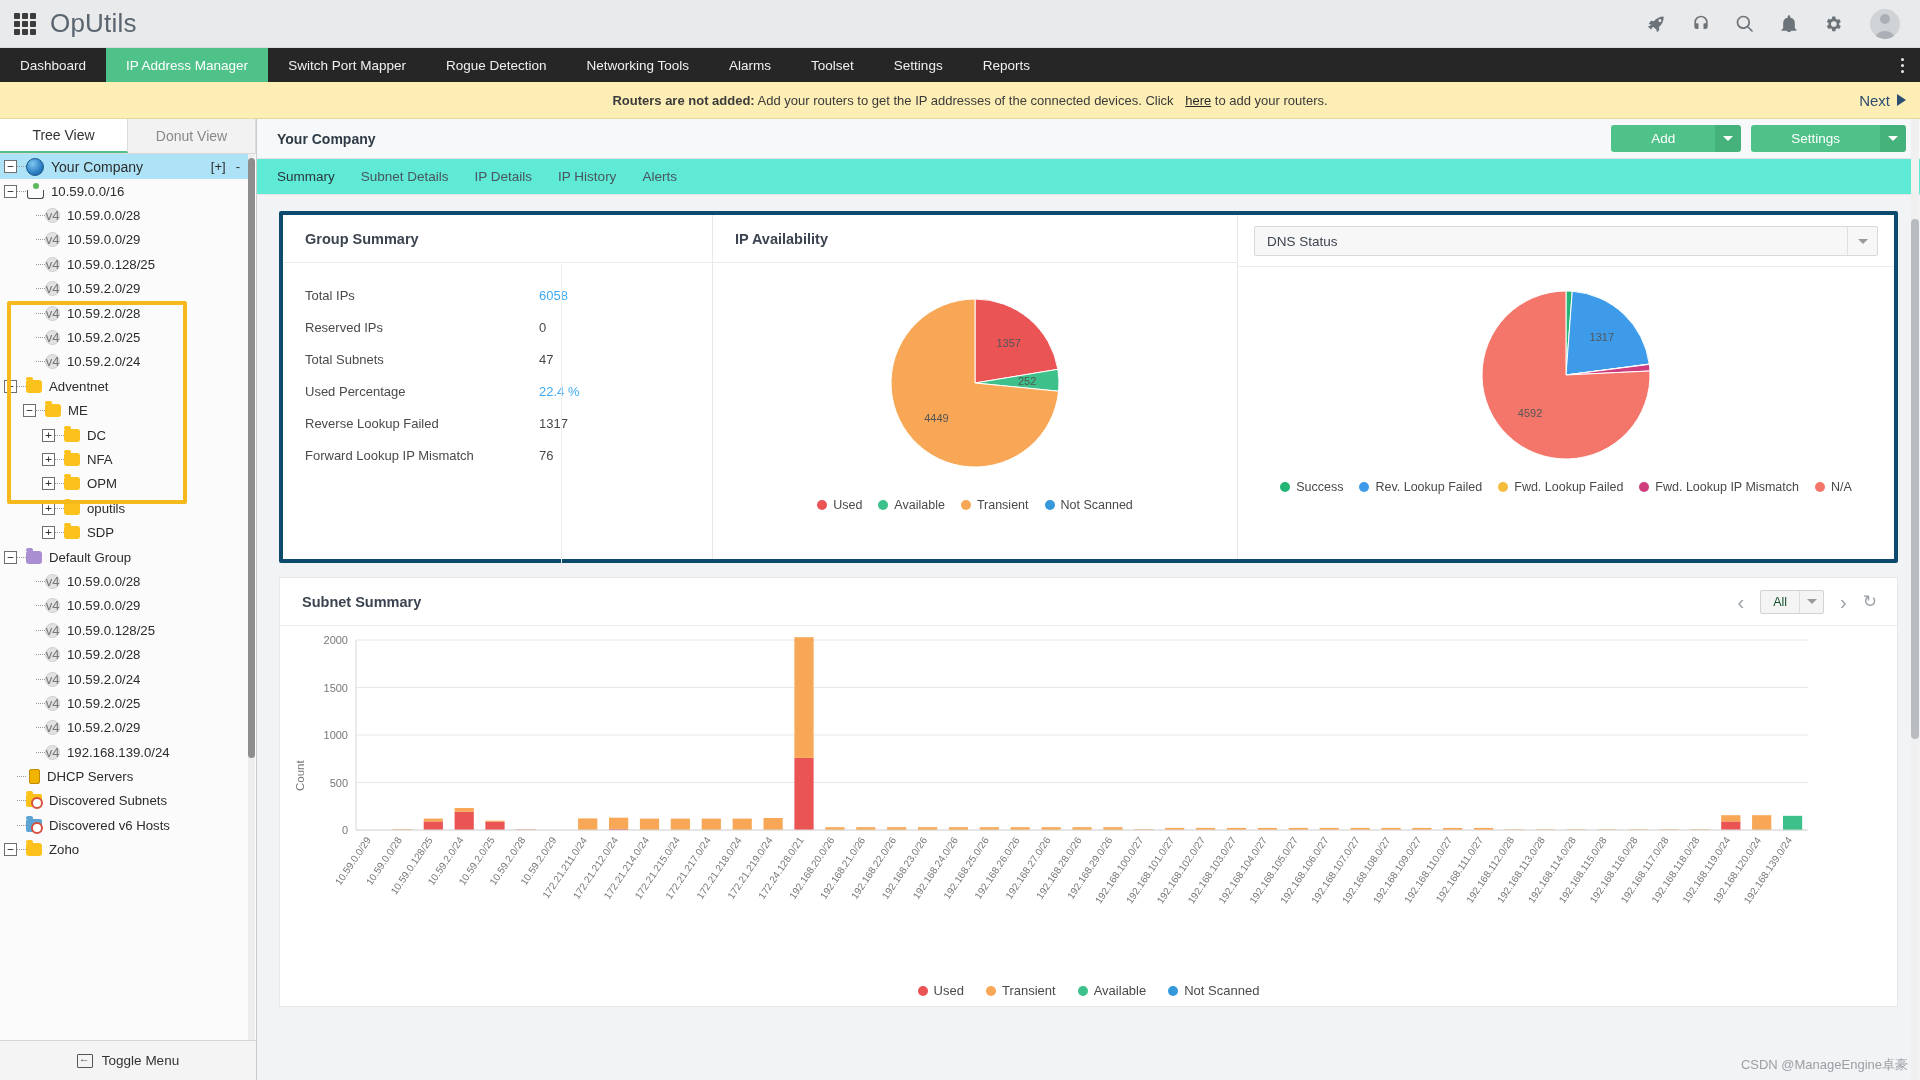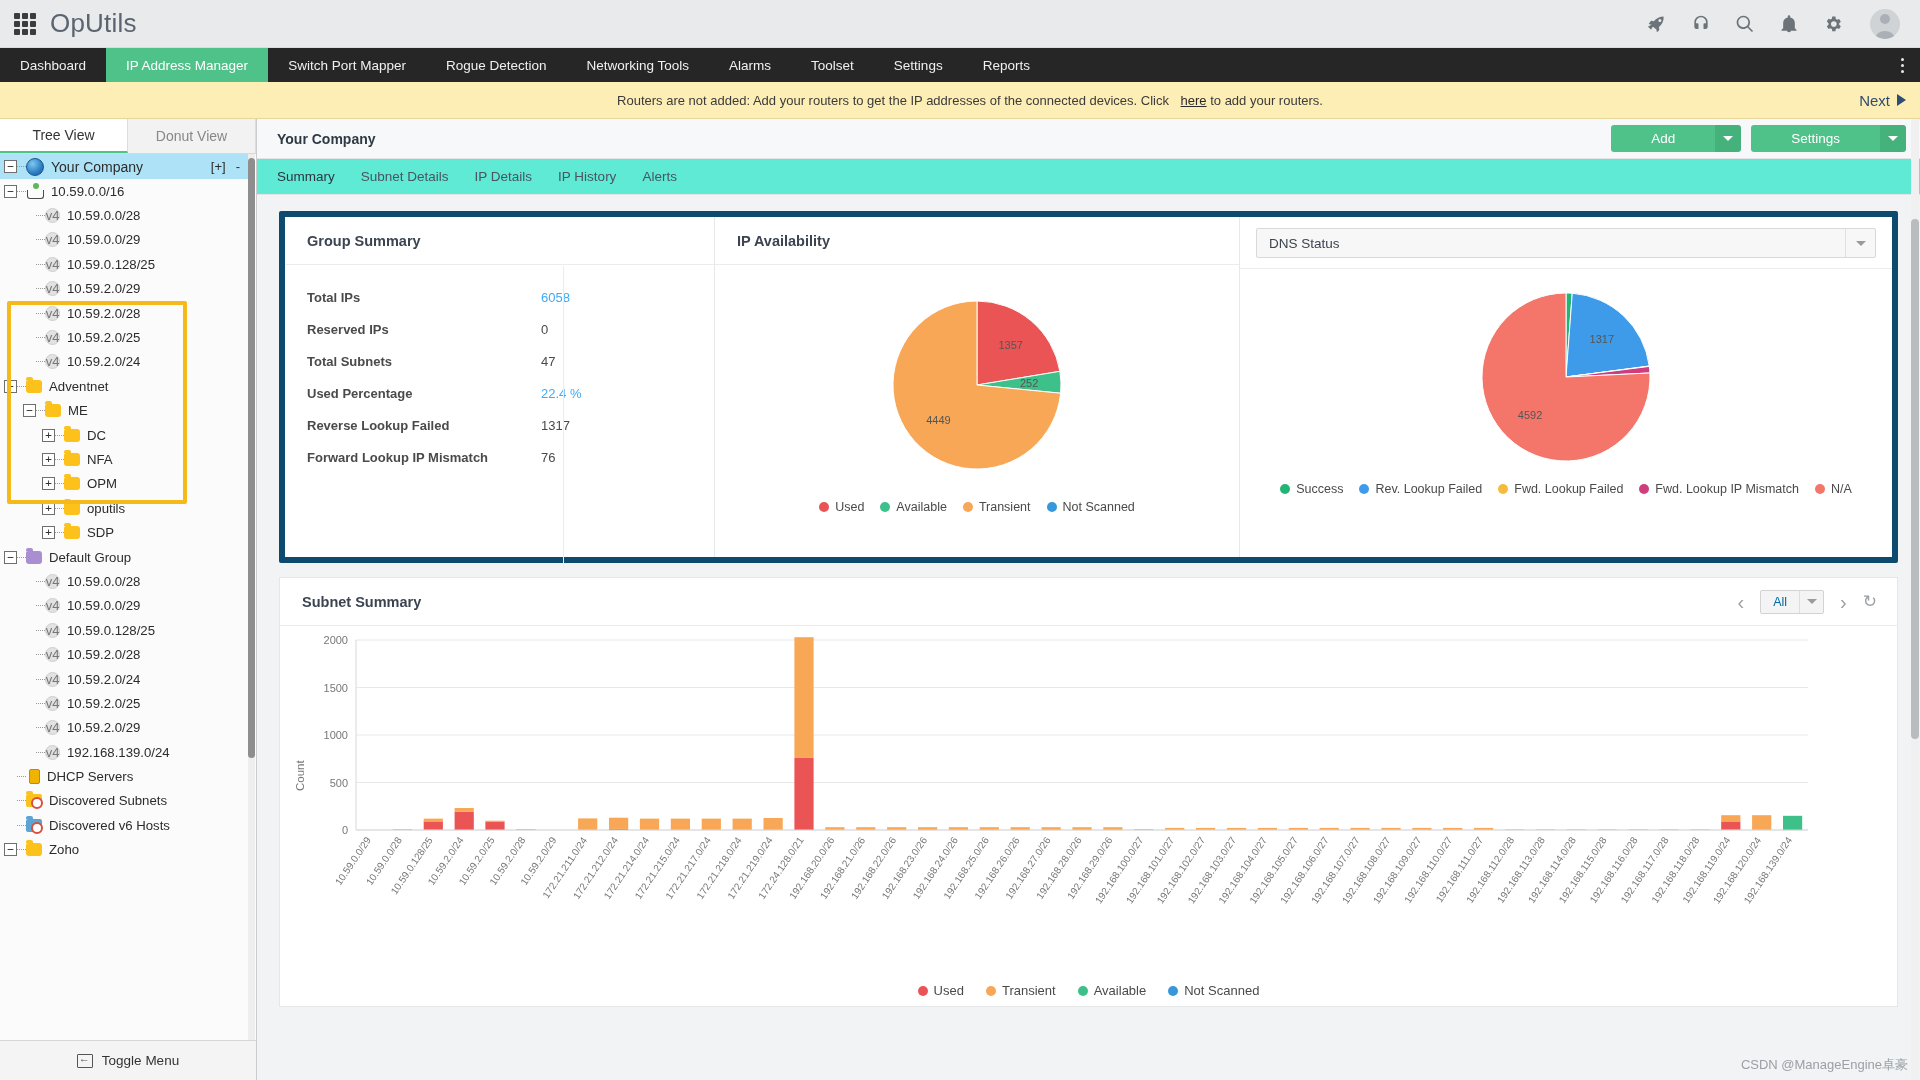--- a/index.html
+++ b/index.html
@@ -101,21 +101,21 @@
   
   .banner {
     height: 37px;
     background: #fdeeb5;
     display: flex; align-items: center; justify-content: center;
     font-size: 13px;
     color: #3b3b3b;
     position: relative;
     border-bottom: 1px solid #e6d79d;
   }
-  .banner b { font-weight: 400; margin-left: 20px; }
+  .banner b { font-weight: 700; margin-left: 20px; }
   .banner a { color: #2b2b2b; text-decoration: underline; cursor: pointer; margin-left: 8px; }
   .banner-next {
     position: absolute; right: 14px; top: 0; bottom: 0;
     display: flex; align-items: center; gap: 7px;
     color: #2e4d72; font-size: 15px; cursor: pointer;
   }
   .banner-next .tri {
     width: 0; height: 0;
     border-left: 9px solid #2e4d72;
     border-top: 6px solid transparent;
@@ -330,36 +330,36 @@
     border-bottom: 1px solid #e3e4e6;
   }
   .mtab { font-size: 13.5px; color: #4a5560; cursor: pointer; }
   .mtab.active { color: #2b3540; }
   .content {
     flex: 1;
     padding: 16px 22px 0 22px;
     overflow: hidden;
     position: relative;
   }
-  .row1 { display: flex; height: 352px; background: #fff; border: 6px solid #0c4a6e; border-radius: 2px; }
+  .row1 { display: flex; height: 352px; background: #fff; border: 4px solid #0c4a6e; border-radius: 2px; }
   .card-col { display: flex; flex-direction: column; }
   .card-title {
     height: 48px;
     display: flex; align-items: center;
     padding: 0 22px;
     font-size: 14.5px; color: #3b4450; font-weight: 600;
     border-bottom: 1px solid #ececec;
   }
   .col-a { width: 430px; border-right: 1px solid #e8e8e8; }
   .col-b { width: 525px; border-right: 1px solid #e8e8e8; }
   .col-c { flex: 1; }
 
   .summary-table { padding: 16px 0 0 0; }
   .srow { display: flex; height: 32px; align-items: center; font-size: 13px; }
-  .skey { width: 256px; padding-left: 22px; color: #4a4a4a; font-weight: bold; }
+  .skey { width: 256px; padding-left: 22px; color: #4a4a4a; }
   .sval { color: #4a4a4a; }
   .sval.link { color: #3fa9f5; }
 
   .pie-area { flex: 1; display: flex; flex-direction: column; align-items: center; justify-content: flex-start; padding-top: 20px; }
   .legend {
     display: flex; flex-wrap: wrap; justify-content: center;
     gap: 6px 16px; padding: 0 24px; font-size: 12.5px; color: #4a4a4a;
   }
   .lg { display: flex; align-items: center; gap: 6px; cursor: pointer; }
   .lg .dot { width: 10px; height: 10px; border-radius: 50%; display: block; }
@@ -400,21 +400,21 @@
     display: flex; align-items: center;
     padding: 0 20px 0 22px;
     border-bottom: 1px solid #ececec;
   }
   .r2-ctrls { margin-left: auto; display: flex; align-items: center; gap: 16px; }
   .arrow-btn { font-size: 20px; color: #9aa0a6; cursor: pointer; line-height: 1; }
   .all-sel {
     display: flex; align-items: center;
     border: 1px solid #d3d3d3; border-radius: 2px;
     height: 24px; background: #f4f4f4;
-    font-size: 12.5px; color: #0369a1; cursor: pointer;
+    font-size: 12.5px; color: #14532d; cursor: pointer;
   }
   .all-sel .txt { padding: 0 12px; }
   .all-sel .cd { width: 24px; height: 22px; border-left: 1px solid #ddd; display: flex; align-items: center; justify-content: center; }
   .refresh-ico { font-size: 17px; color: #9aa0a6; cursor: pointer; }
 
   .chart-box { position: relative; height: 382px; }
   .ylabel {
     position: absolute; left: 14px; top: 165px;
     transform: rotate(-90deg); transform-origin: left top;
     font-size: 11.5px; color: #777;

